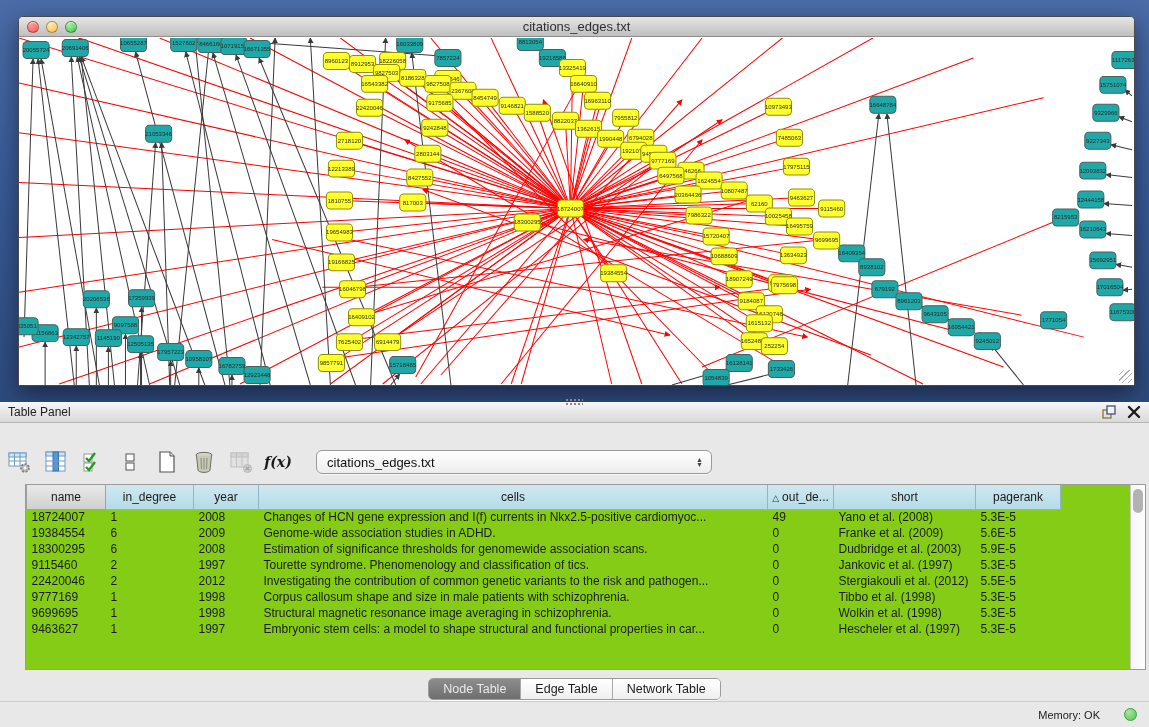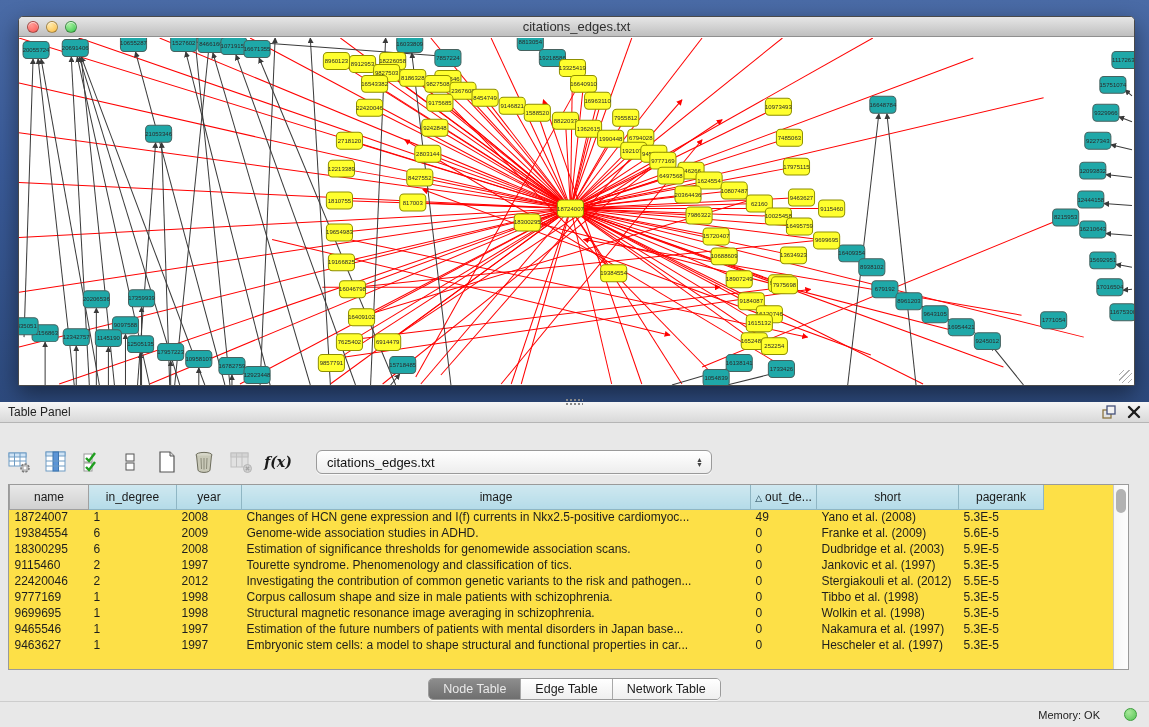--- a/index.html
+++ b/index.html
@@ -38,22 +38,22 @@
 
   .toolbar { display:flex; align-items:center; gap:11px; padding:26px 0 8px 6px; }
   .tb-icon { width:26px; height:26px; display:flex; align-items:center; justify-content:center; }
   .dropdown { margin-left:14px; width:396px; height:24px; border:1px solid #9a9a9a;
     border-radius:6px; background:linear-gradient(180deg,#ffffff,#ededed);
     display:flex; align-items:center; padding:0 6px 0 10px; font-size:13px; color:#111;
     box-shadow:0 1px 1px rgba(255,255,255,.8), inset 0 1px 0 #fff; }
   .dropdown .dd-label { flex:1; }
   .dd-arrows { display:flex; flex-direction:column; line-height:5px; font-size:7px; color:#444; padding-right:2px;}
 
-  .table-wrap { position:absolute; left:8px; top:82px; width:1121px; height:186px;
-    border:1px solid #9a9a9a; background:#fde047; display:flex; }
+  .table-wrap { position:absolute; left:25px; top:82px; width:1121px; height:186px;
+    border:1px solid #9a9a9a; background:#84cc16; display:flex; }
   .tbl { flex:1; overflow:hidden; }
   table.data { border-collapse:collapse; table-layout:fixed; width:1034px; font-size:12px; }
   table.data th { height:24px; font-weight:normal; font-size:12px; color:#1a1a1a;
     background:linear-gradient(180deg,#cfe8f0,#b4dbe8); border:1px solid #8fb6c4;
     border-top:none; text-align:center; overflow:hidden; white-space:nowrap; }
   table.data th:first-child { background:linear-gradient(180deg,#e8e8e8,#d0d0d0); border-color:#a0a0a0; }
   table.data td { height:16px; padding:0 5px; color:#1d1d1d; white-space:nowrap;
     overflow:hidden; text-overflow:ellipsis; }
   .sort-tri { font-size:9px; color:#134; margin-right:3px; }
   .vscroll { width:15px; border-left:1px solid #c9c9c9; background:linear-gradient(90deg,#f6f6f6,#fdfdfd); position:relative; }
@@ -834,21 +834,21 @@
           <col style="width:509px">
             <col style="width:66px">
             <col style="width:142px">
             <col style="width:85px">
         </colgroup>
         <thead>
             <tr id="tbl-head">
               <th>name</th>
               <th>in_degree</th>
               <th>year</th>
-              <th>image</th>
+              <th>cells</th>
               <th><span class="sort-tri">△</span>out_de...</th>
               <th>short</th>
               <th>pagerank</th>
             </tr>
           </thead>
         <tbody id="tbl-body">
             <tr>
               <td>18724007</td>
               <td>1</td>
               <td>2008</td>
@@ -905,29 +905,20 @@
             <tr>
               <td>9699695</td>
               <td>1</td>
               <td>1998</td>
               <td>Structural magnetic resonance image averaging in schizophrenia.</td>
               <td>0</td>
               <td>Wolkin et al. (1998)</td>
               <td>5.3E-5</td>
             </tr>
             <tr>
-              <td>9465546</td>
-              <td>1</td>
-              <td>1997</td>
-              <td>Estimation of the future numbers of patients with mental disorders in Japan base...</td>
-              <td>0</td>
-              <td>Nakamura et al. (1997)</td>
-              <td>5.3E-5</td>
-            </tr>
-            <tr>
               <td>9463627</td>
               <td>1</td>
               <td>1997</td>
               <td>Embryonic stem cells: a model to shape structural and functional properties in car...</td>
               <td>0</td>
               <td>Hescheler et al. (1997)</td>
               <td>5.3E-5</td>
             </tr>
           </tbody>
       </table>

